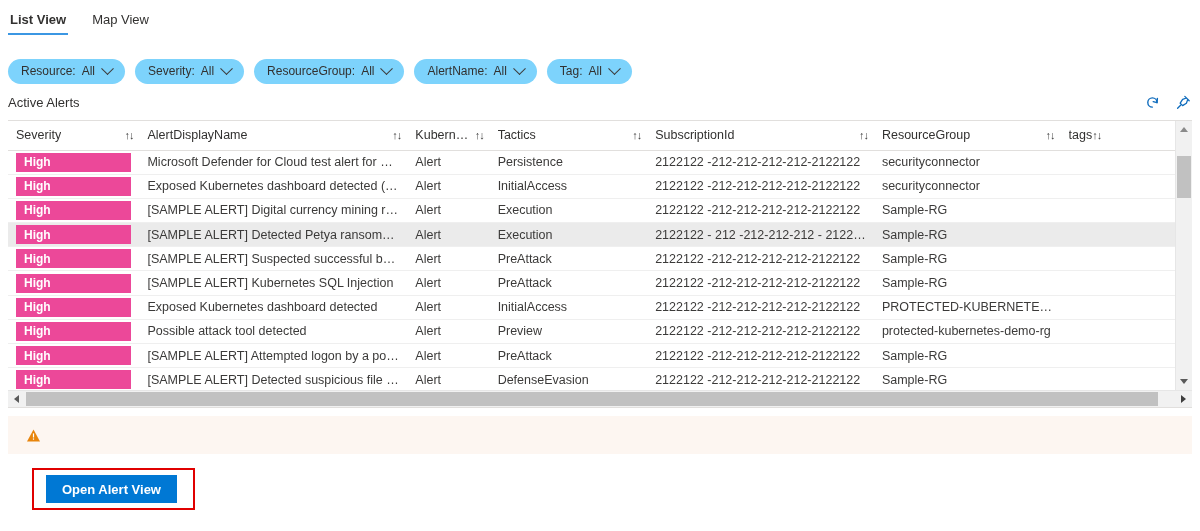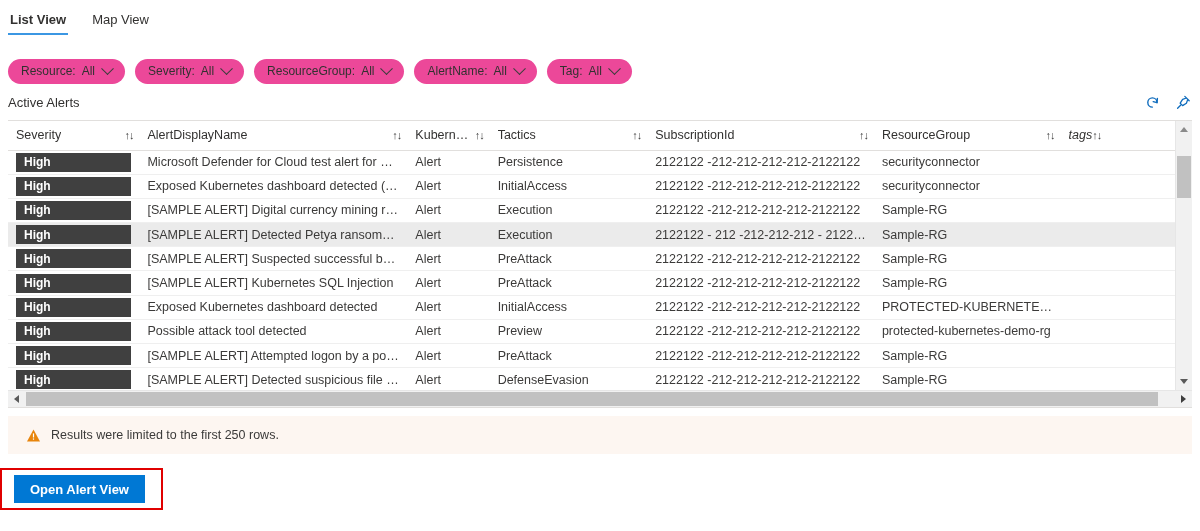--- a/index.html
+++ b/index.html
@@ -42,21 +42,21 @@
     display: flex;
     align-items: center;
     gap: 10px;
     padding: 12px 8px 0 8px;
     height: 46px;
   }
   .pill {
     display: inline-flex;
     align-items: center;
     gap: 6px;
-    background: #ec4899;
+    background: #7dd3fc;
     border-radius: 14px;
     height: 25px;
     padding: 0 13px;
     font-size: 12px;
     color: #323130;
     cursor: pointer;
     white-space: nowrap;
   }
   .pill .pill-label { color: #323130; }
   .pill .pill-value { font-weight: normal; }
@@ -144,21 +144,21 @@
 
   .sev-badge {
     display: flex;
     align-items: center;
     height: 19px;
     padding-left: 8px;
     color: #ffffff;
     font-size: 12px;
     font-weight: bold;
   }
-  .sev-High { background: #404040; }
+  .sev-High { background: #ec4899; }
 
   
   col.c-sev   { width: 131px; }
   col.c-name  { width: 267px; }
   col.c-inc   { width: 82px;  }
   col.c-tac   { width: 157px; }
   col.c-sub   { width: 226px; }
   col.c-rg    { width: 186px; }
   col.c-tags  { width: 114px; }
 
@@ -229,21 +229,21 @@
     display: flex;
     align-items: center;
     gap: 10px;
     padding: 0 18px;
     font-size: 12.5px;
     color: #3b3a39;
   }
   .warn-icon { flex: 0 0 auto; line-height: 0; }
 
   
-  .footer { padding: 14px 0 0 0; }
+  .footer { padding: 14px 0 0 0; margin-left: 32px; }
   .hl-box {
     display: inline-block;
     border: 2.5px solid #e00000;
     padding: 5px 16px 5px 12px;
     margin-left: 0;
   }
   .primary-btn {
     background: #0078d4;
     color: #ffffff;
     border: none;
@@ -357,21 +357,21 @@
               <span class="sort-arrows">↑↓</span>
             </div>
           </th>
           <th>
             <div class="th-inner">
               <span class="th-text">ResourceGroup</span>
               <span class="sort-arrows">↑↓</span>
             </div>
           </th>
           <th>
-            <div class="th-inner" style="justify-content:flex-start;gap:0;font-style:italic;">
+            <div class="th-inner" style="justify-content:flex-start;gap:0;">
               <span class="th-text">tags</span>
               <span class="sort-arrows">↑↓</span>
             </div>
           </th>
         </tr>
       </thead>
       <tbody id="grid-body">
           <tr>
             <td class="sev-cell">
               <div class="sev-badge sev-High">High</div>
@@ -510,20 +510,19 @@
 </div>
 
 <div class="warning">
   <span class="warn-icon">
     <svg width="15" height="15" viewBox="0 0 15 15">
       <path d="M7.5 1.6 L14 13.4 L1 13.4 Z" fill="#e8850c"></path>
       <rect x="6.9" y="5.4" width="1.2" height="4.1" fill="#ffffff"></rect>
       <rect x="6.9" y="10.4" width="1.2" height="1.3" fill="#ffffff"></rect>
     </svg>
   </span>
-  <span>Results were limited to the first 250 rows.</span>
 </div>
 
 <div class="footer">
   <div class="hl-box">
     <button class="primary-btn">Open Alert View</button>
   </div>
 </div>
 
 </body></html>

